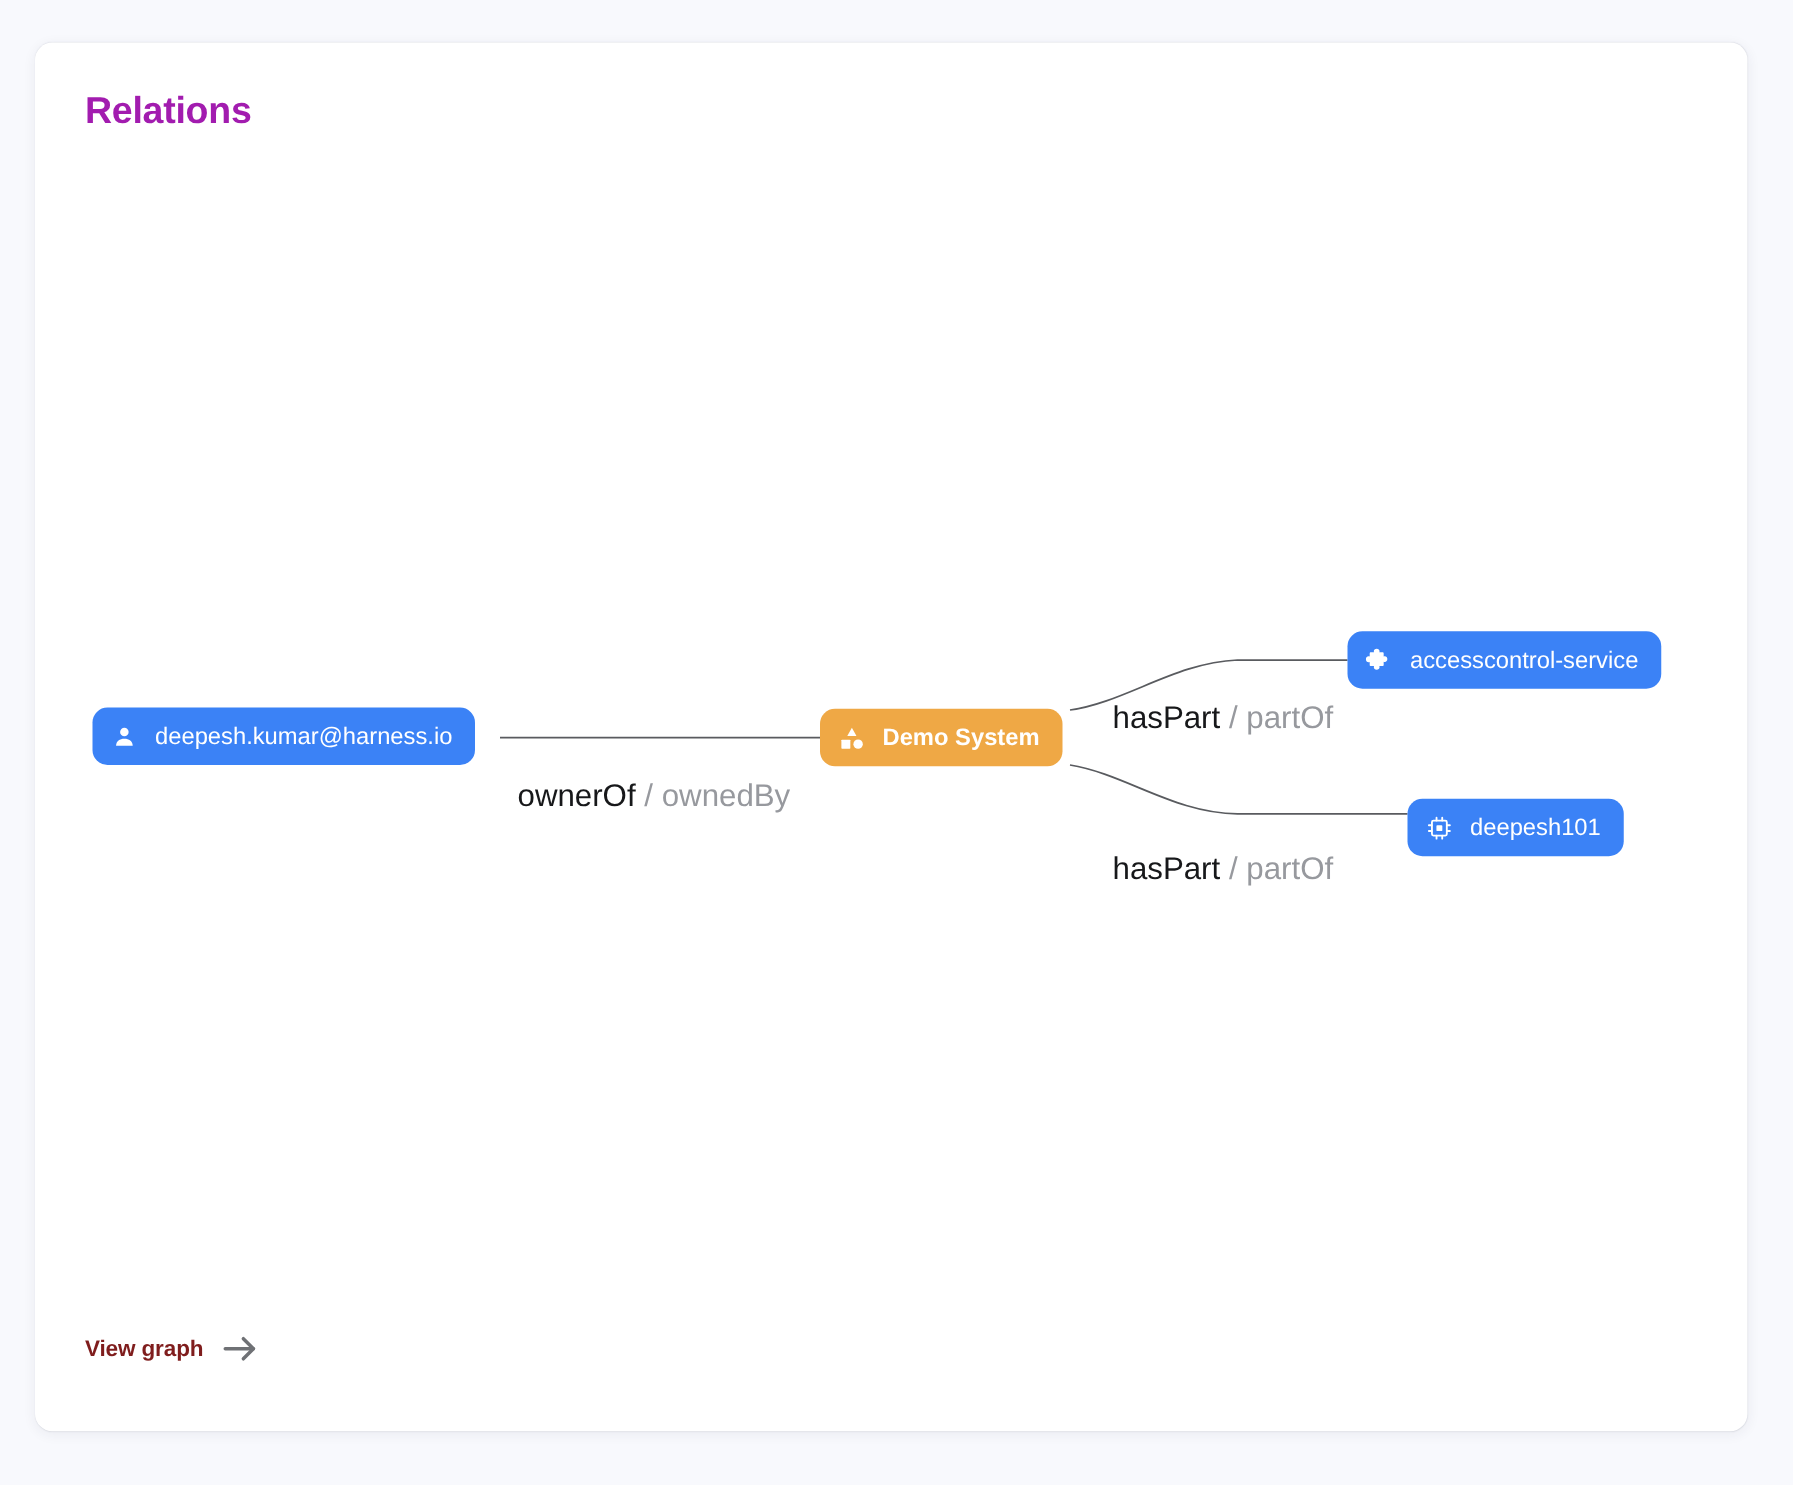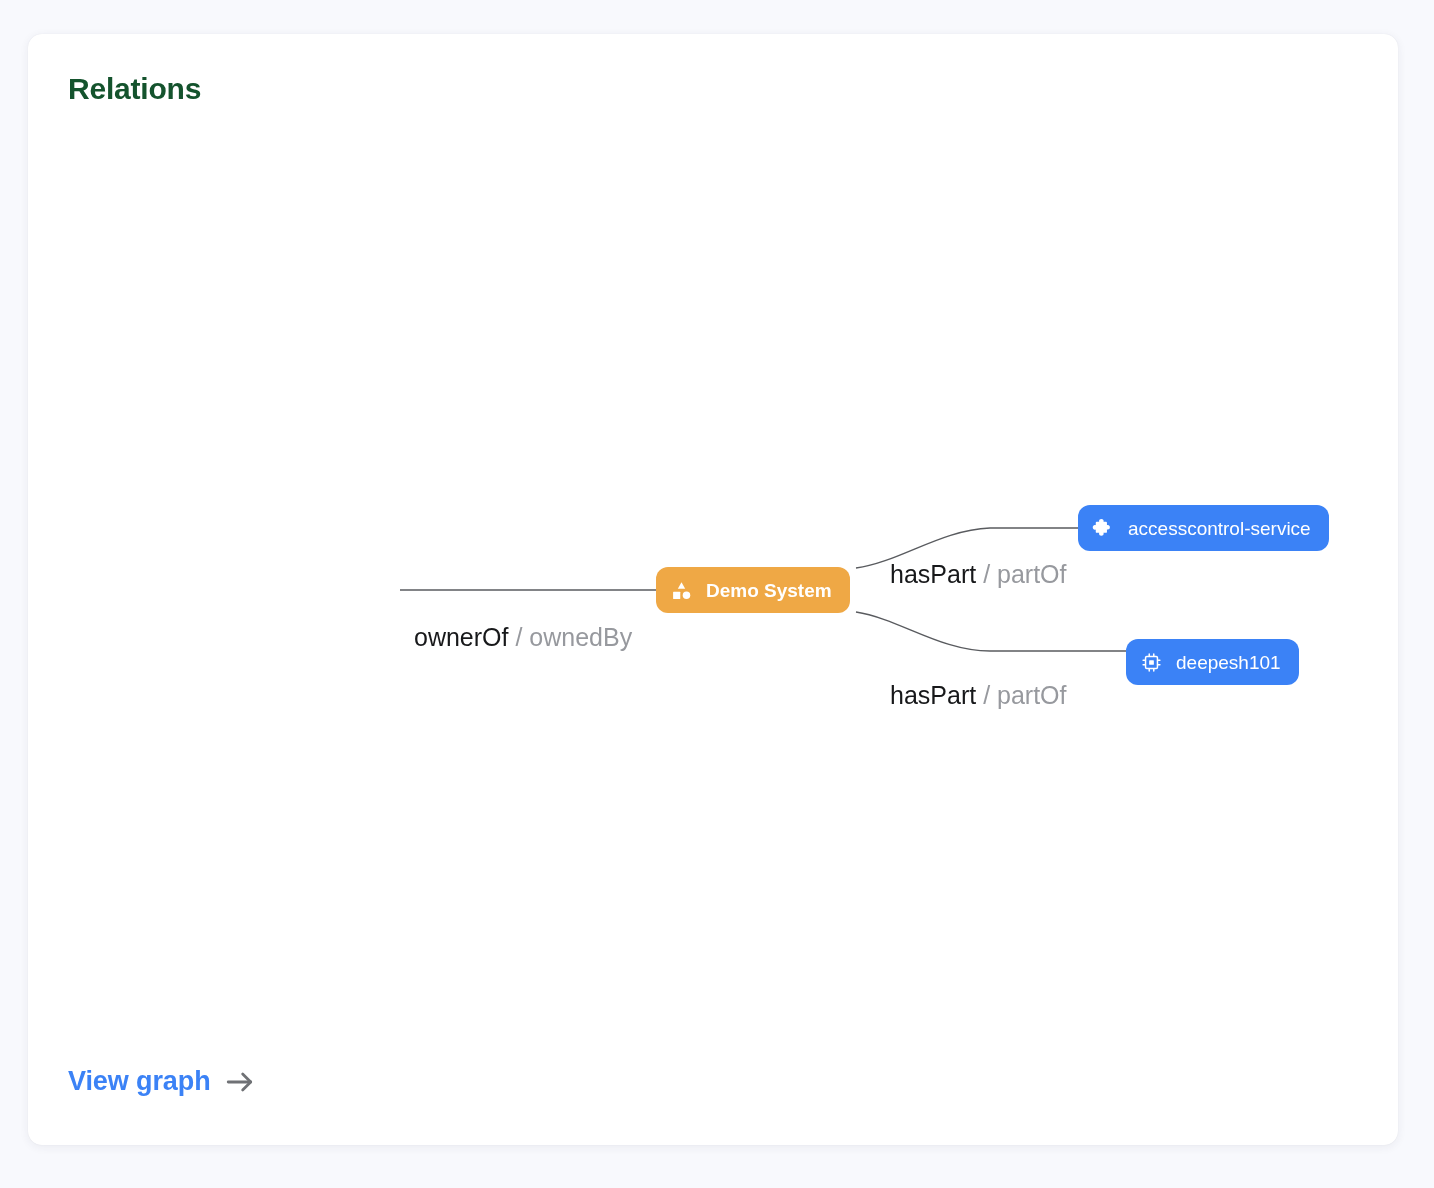--- a/index.html
+++ b/index.html
@@ -27,21 +27,21 @@
     box-shadow: 0 2px 10px rgba(40, 45, 70, 0.07), 0 0 1px rgba(40, 45, 70, 0.10);
     overflow: hidden;
   }
 
   .card-title {
     position: absolute;
     left: 40px;
     top: 40px;
     font-size: 30px;
     font-weight: bold;
-    color: #14532d;
+    color: #a21caf;
     letter-spacing: -0.2px;
     line-height: 1;
   }
 
   .graph-canvas {
     position: absolute;
     left: 0;
     top: 0;
     width: 1370px;
     height: 1111px;
@@ -108,23 +108,23 @@
   #edge-label-part-1  { left: 862px; top: 528px; }
   #edge-label-part-2  { left: 862px; top: 649px; }
 
   .view-graph {
     position: absolute;
     left: 40px;
     top: 1032px;
     display: inline-flex;
     align-items: center;
     gap: 14px;
-    font-size: 27px;
+    font-size: 18px;
     font-weight: bold;
-    color: #3b82f6;
+    color: #7f1d1d;
     cursor: pointer;
     letter-spacing: -0.1px;
   }
   .view-graph .arrow-icon {
     display: inline-flex;
     align-items: center;
   }
 </style>
 </head>
 <body>
@@ -137,20 +137,29 @@
 
     <svg class="edges-svg" viewBox="0 0 1370 1111" width="1370" height="1111">
 
       <path d="M 372 556 L 628 556" fill="none" stroke="#595b5f" stroke-width="1.4"></path>
 
       <path d="M 828 534 C 872 528 912 496 962 494 L 1050 494" fill="none" stroke="#595b5f" stroke-width="1.4"></path>
 
       <path d="M 828 578 C 872 585 912 617 962 617 L 1098 617" fill="none" stroke="#595b5f" stroke-width="1.4"></path>
     </svg>
 
+    <div class="node kind-blue" id="node-user">
+      <span class="node-icon">
+        <svg viewBox="0 0 24 24" width="21" height="21" fill="#ffffff">
+          <circle cx="12" cy="7.6" r="3.9"></circle>
+          <path d="M4.4 20.2c0-4.2 3.4-6.4 7.6-6.4s7.6 2.2 7.6 6.4z"></path>
+        </svg>
+      </span>
+      <span class="node-label">deepesh.kumar@harness.io</span>
+    </div>
 
     <div class="node kind-orange is-selected" id="node-system">
       <span class="node-icon">
         <svg viewBox="0 0 24 24" width="21" height="21" fill="#ffffff">
           <path d="M12 2.6 L16.2 10 H7.8 Z"></path>
           <rect x="2.4" y="13.4" width="8.2" height="8.2" rx="0.6"></rect>
           <circle cx="17.7" cy="17.5" r="4.3"></circle>
         </svg>
       </span>
       <span class="node-label">Demo System</span>

